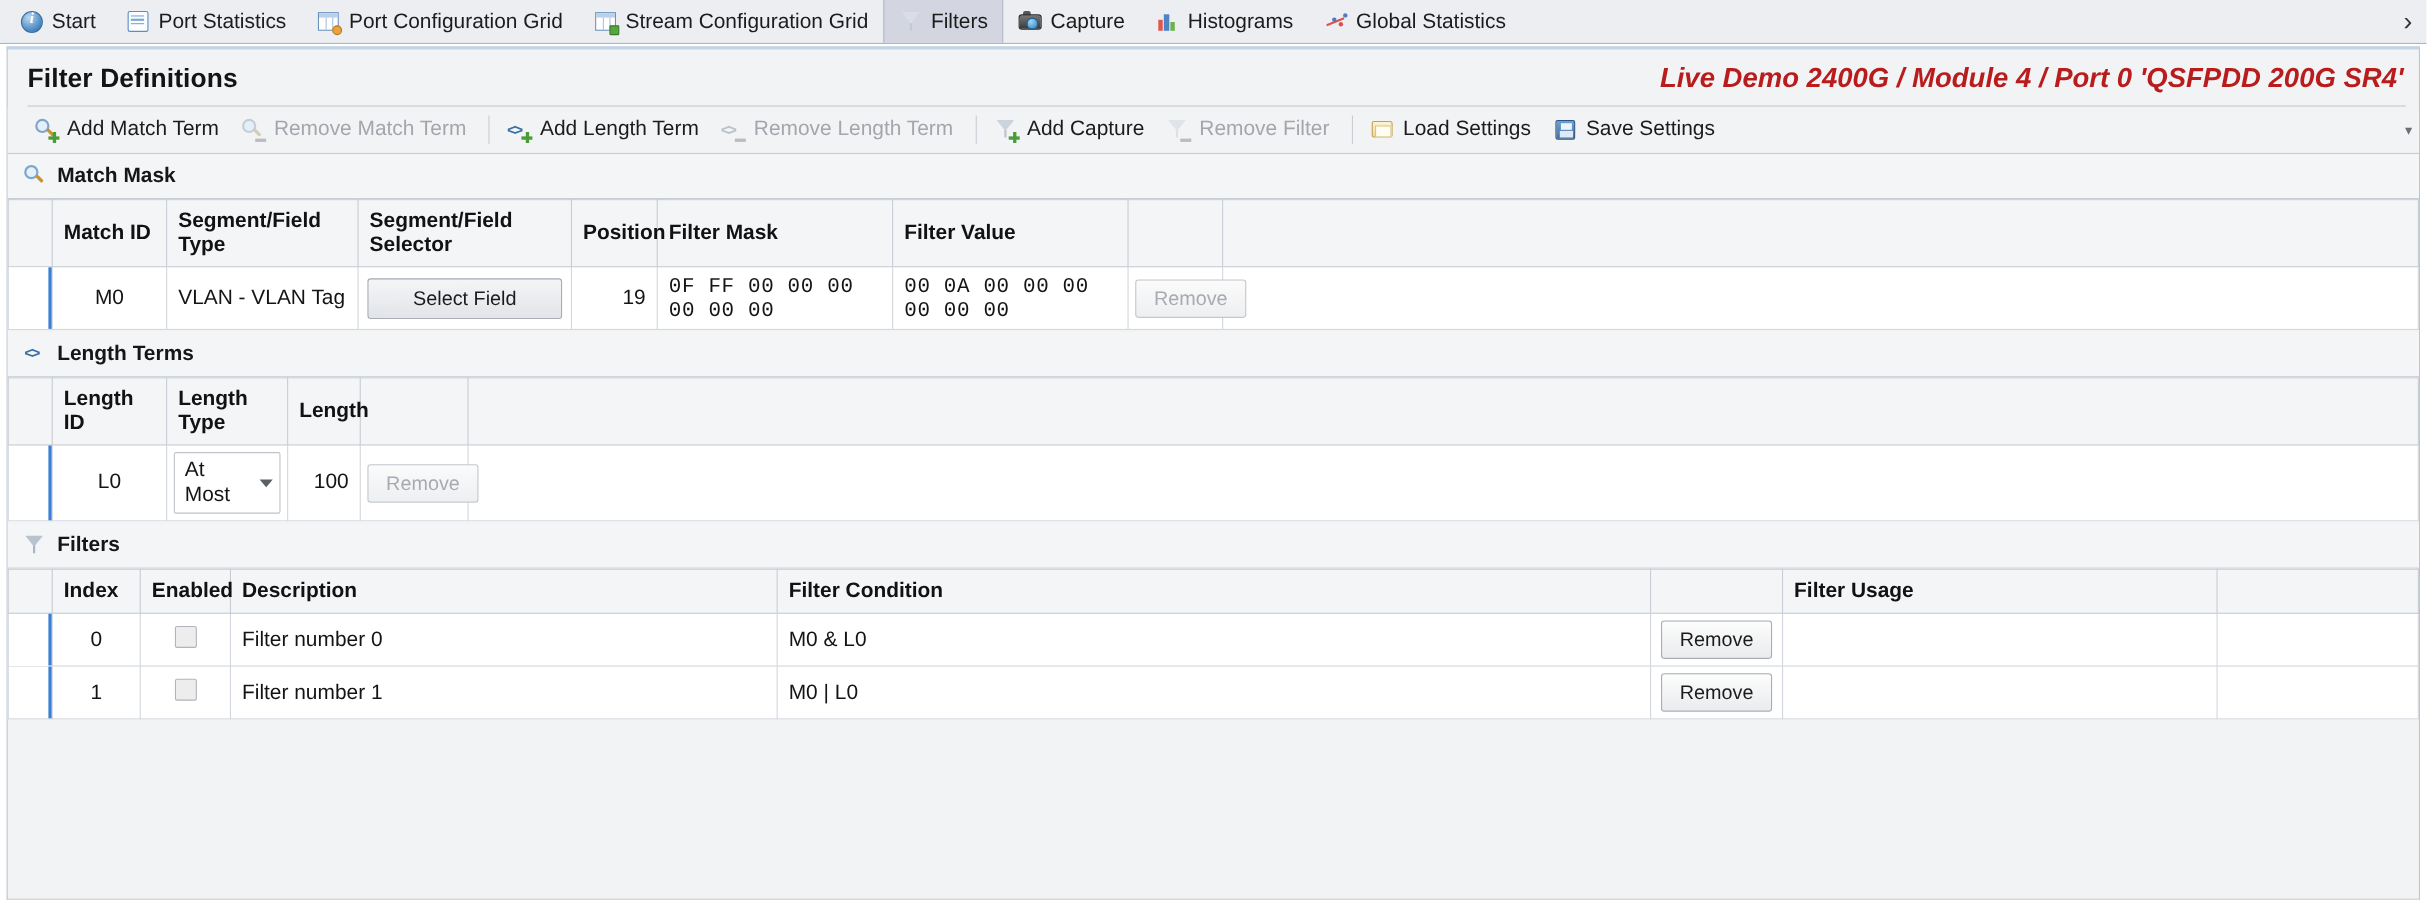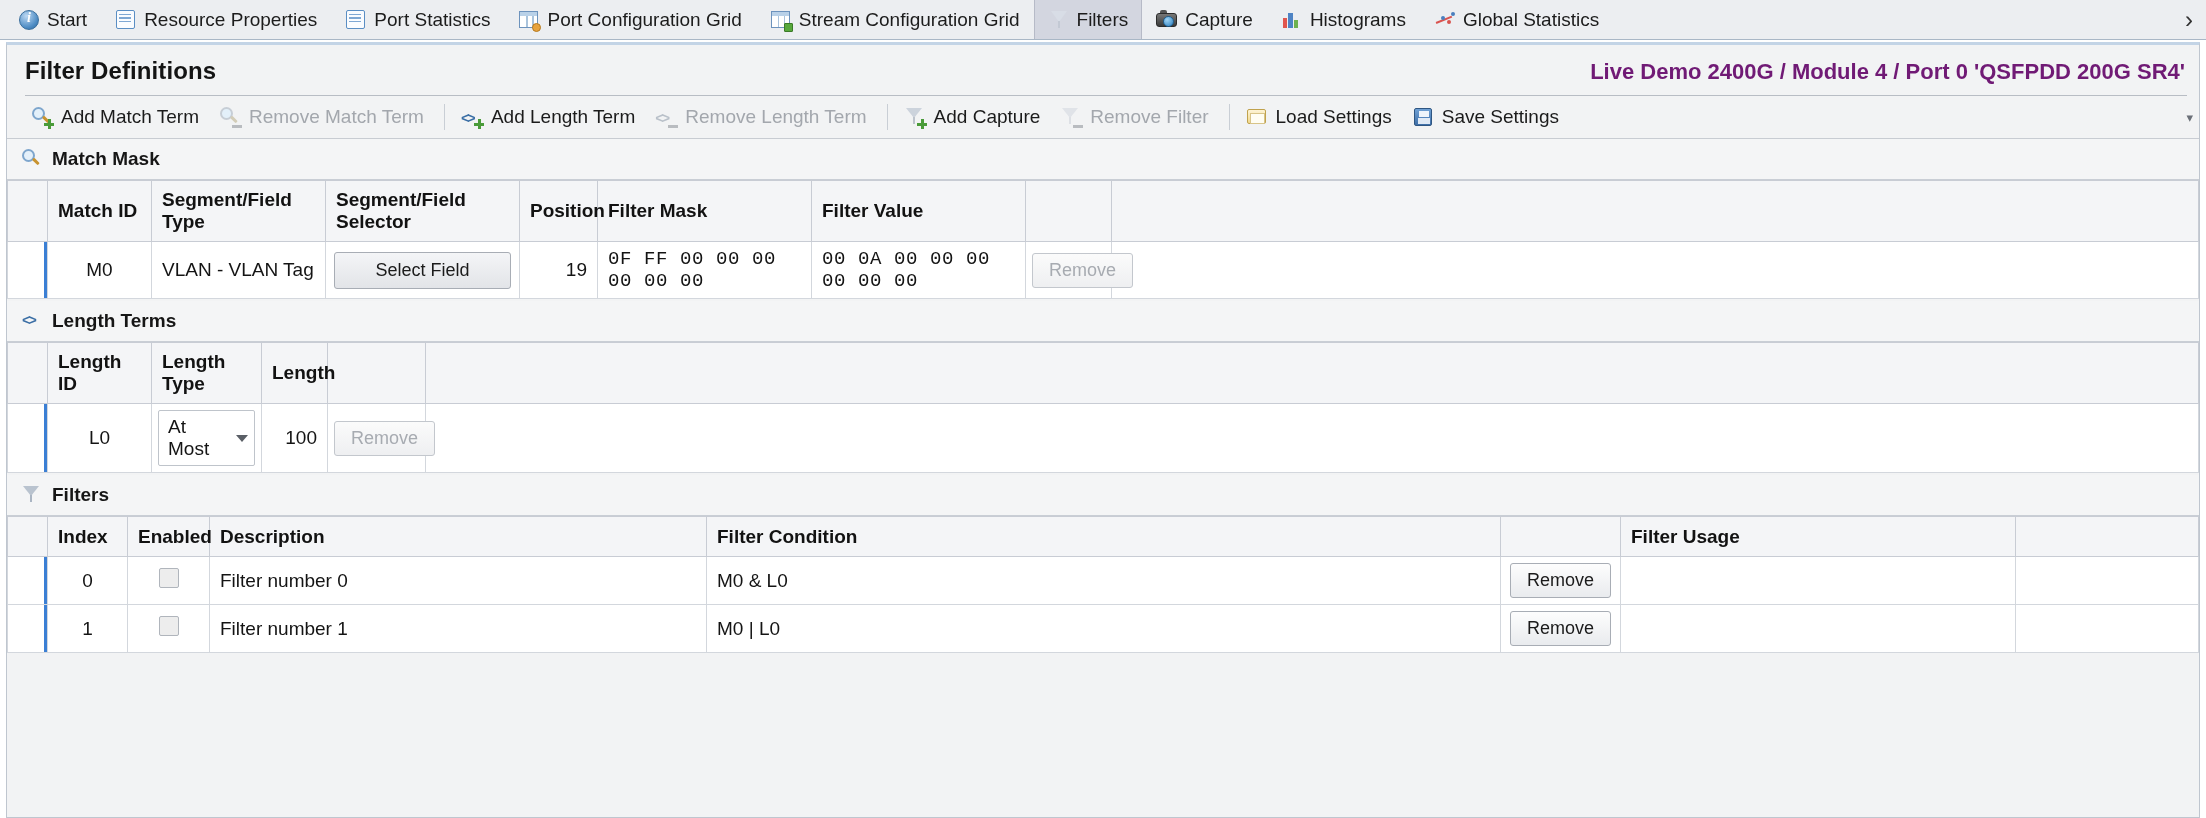--- a/index.html
+++ b/index.html
@@ -102,21 +102,21 @@
     background: #f2f3f4;
     border: 1px solid #bfc6cf;
     border-top: 3px solid #c3d4e6;
     position: relative;
   }
   .panel-head {
     display: flex; align-items: baseline; justify-content: space-between;
     padding: 12px 14px 0 18px;
   }
   .panel-title { font-size: 24px; font-weight: bold; color: #141414; letter-spacing: .1px; }
-  .panel-subtitle { font-size: 22px; font-weight: bold; color: #701a75; white-space: nowrap; }
+  .panel-subtitle { font-size: 25px; font-weight: bold; color: #b91c1c; white-space: nowrap; font-style: italic; }
 
   .panel-rule { height:1px; background:#b8bdc4; margin:10px 12px 0 18px; }
 
   
   .toolbar {
     display: flex; align-items: center;
     gap: 0px;
     padding: 6px 10px 6px 16px;
     border-bottom: 1px solid #c8ccd2;
     position: relative;
@@ -227,31 +227,20 @@
   </div>
   <div class="tab">
     <span class="ico">
       <i class="ic-doc"></i>
         <i class="ic-lines">
           <i></i>
           <i></i>
           <i></i>
         </i>
     </span>
-    <span>Resource Properties</span>
-  </div>
-  <div class="tab">
-    <span class="ico">
-      <i class="ic-doc"></i>
-        <i class="ic-lines">
-          <i></i>
-          <i></i>
-          <i></i>
-        </i>
-    </span>
     <span>Port Statistics</span>
   </div>
   <div class="tab">
     <span class="ico">
       <i class="ic-grid"></i>
         <i class="ic-badge"></i>
     </span>
     <span>Port Configuration Grid</span>
   </div>
   <div class="tab">

